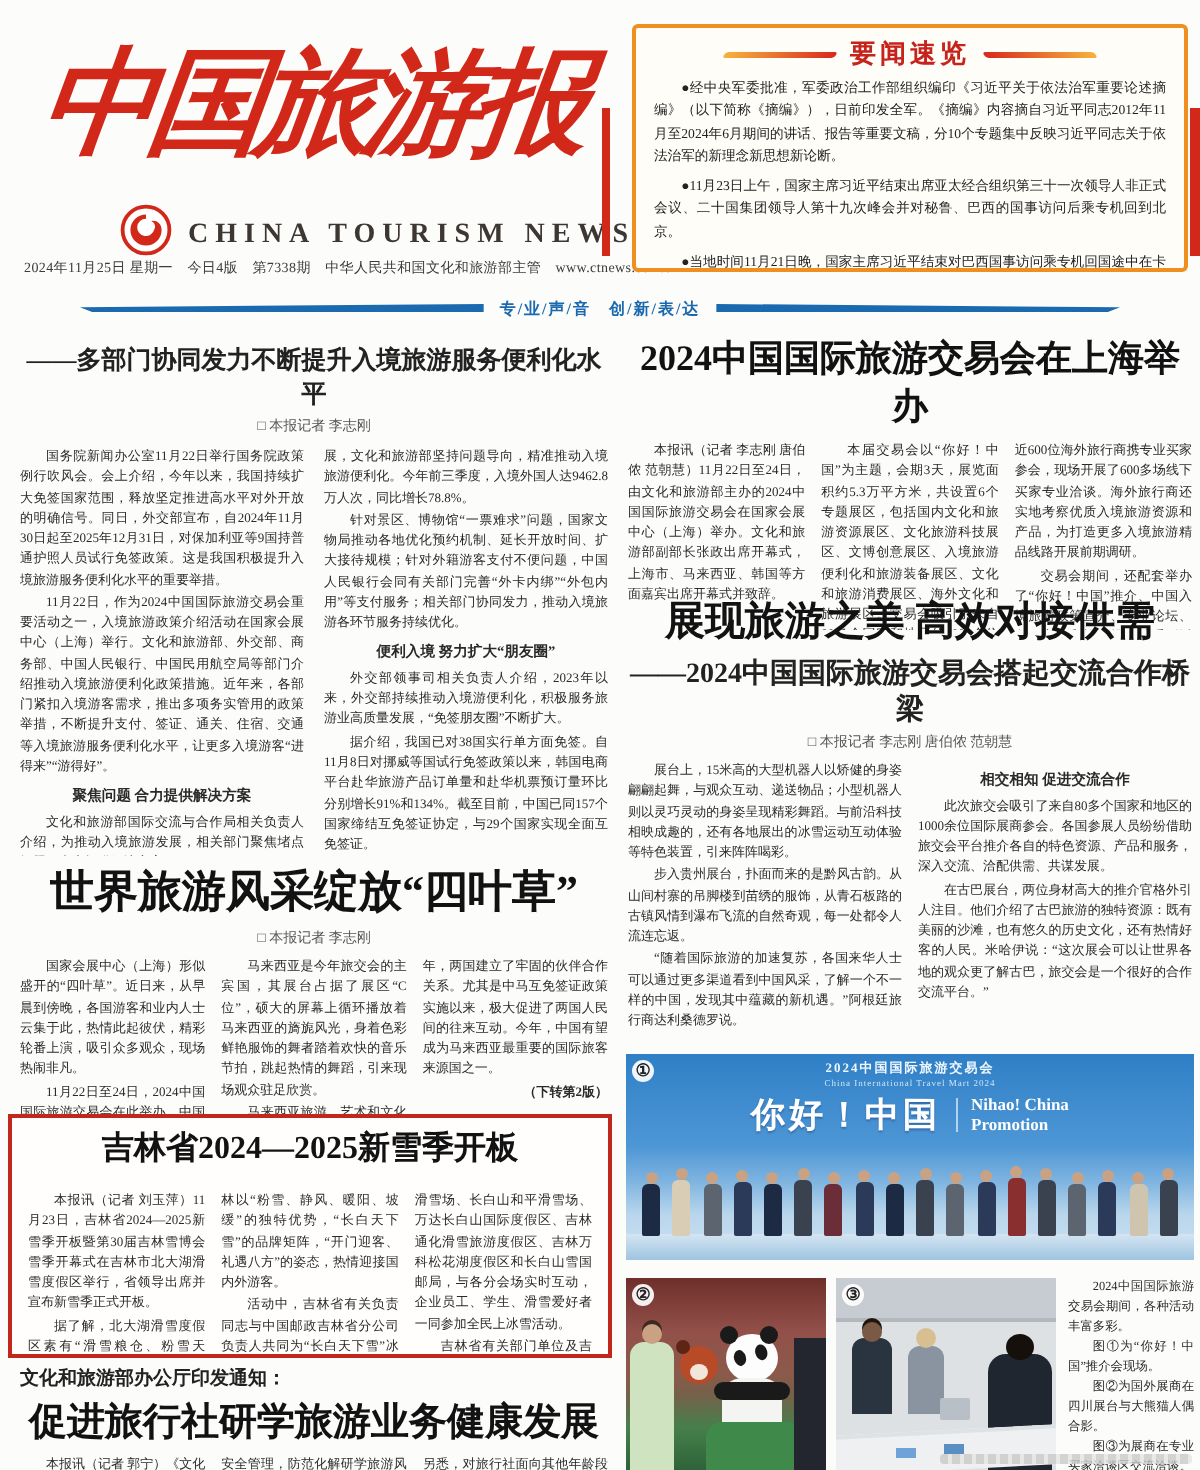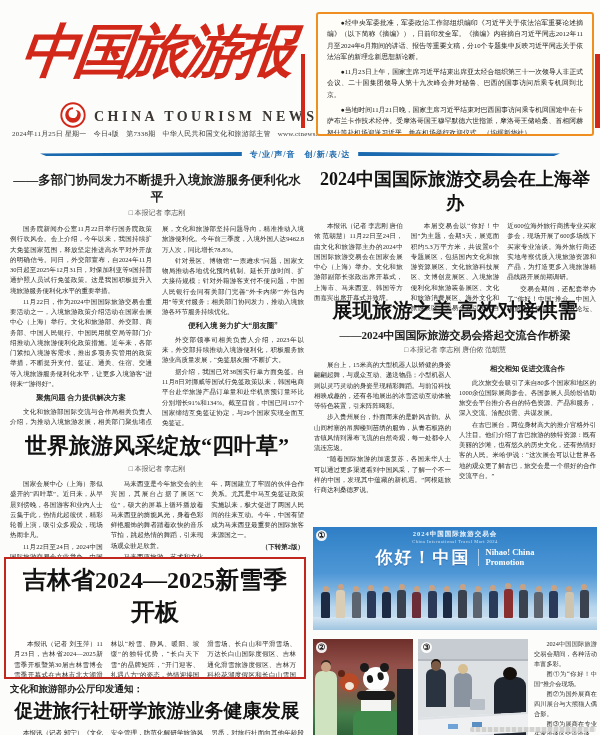--- a/index.html
+++ b/index.html
@@ -50,27 +50,27 @@
   .a2 .hl{font-size:22px;}
   .a2 .byline{margin:3px 0 5px;}
   .a2 .cols{gap:8px;height:80px;}
   
   .a3{position:absolute;left:314px;top:167px;width:282px;}
   .a3 .hl{font-size:18px;}
   .a3 .cols{gap:8px;height:94px;margin-top:6px;}
   
   .a4{position:absolute;left:314px;top:297px;width:282px;}
   .a4 .hl{font-size:20px;}
-  .a4 .deck{font-size:11px;margin:4px 0 1px;}
+  .a4 .deck{font-size:14px;margin:4px 0 1px;}
   .a4 .byline{margin:2px 0 5px;}
   .a4 .cols{gap:8px;height:160px;}
   
   .a5{position:absolute;left:4px;top:557px;width:302px;height:122px;border:2px solid #c2271d;background:#fffefc;
       padding:4px 8px;box-sizing:border-box;overflow:hidden;}
-  .a5 .hl{font-size:24px;margin:1px 0 11px;font-family:Liberation Serif, serif;}
+  .a5 .hl{font-size:16px;margin:1px 0 11px;font-family:Liberation Serif, serif;}
   .a5 .cols{gap:8px;height:84px;}
   
   .a6{position:absolute;left:10px;top:683px;width:294px;height:52px;overflow:hidden;}
   .a6 .kicker{font-size:9.5px;font-weight:bold;color:#222;margin:0 0 2px;}
   .a6 .hl{font-size:19px;margin:0 0 4px;}
   .a6 .cols{gap:8px;height:20px;}
   
   .photo-block{position:absolute;left:313px;top:527px;width:284px;height:208px;}
   .photo-main{position:absolute;top:0;left:0;width:284px;height:103px;overflow:hidden;
       background:linear-gradient(180deg,#2f7fc6 0%,#4e97d6 45%,#7fb4e0 62%,#b9d6ec 78%,#cfe2f1 100%);}
@@ -138,20 +138,25 @@
         </svg>
       </span>
       <span class="mast-en">CHINA TOURISM NEWS</span>
     </div>
   </div>
   <div class="dateline">2024年11月25日 星期一　今日4版　第7338期　中华人民共和国文化和旅游部主管　www.ctnews.com.cn</div>
   <div class="vdivider"></div>
   <div class="edge-bar"></div>
 
   <div class="brief">
+    <div class="brief-title-row">
+      <span class="fl fl-l"></span>
+      <span class="brief-title">要闻速览</span>
+      <span class="fl fl-r"></span>
+    </div>
     <div class="brief-items">
         <p>●经中央军委批准，军委政治工作部组织编印《习近平关于依法治军重要论述摘编》（以下简称《摘编》），日前印发全军。《摘编》内容摘自习近平同志2012年11月至2024年6月期间的讲话、报告等重要文稿，分10个专题集中反映习近平同志关于依法治军的新理念新思想新论断。</p>
         <p>●11月23日上午，国家主席习近平结束出席亚太经合组织第三十一次领导人非正式会议、二十国集团领导人第十九次峰会并对秘鲁、巴西的国事访问后乘专机回到北京。</p>
         <p>●当地时间11月21日晚，国家主席习近平结束对巴西国事访问乘专机回国途中在卡萨布兰卡作技术经停。受摩洛哥国王穆罕默德六世指派，摩洛哥王储哈桑、首相阿赫努什等赴机场迎送习近平，并在机场举行欢迎仪式。（均据新华社）</p>
       </div>
   </div>
 
   <div class="band">
     <span class="band-bar l"></span>
     <span class="band-text">专/业/声/音　创/新/表/达</span>

